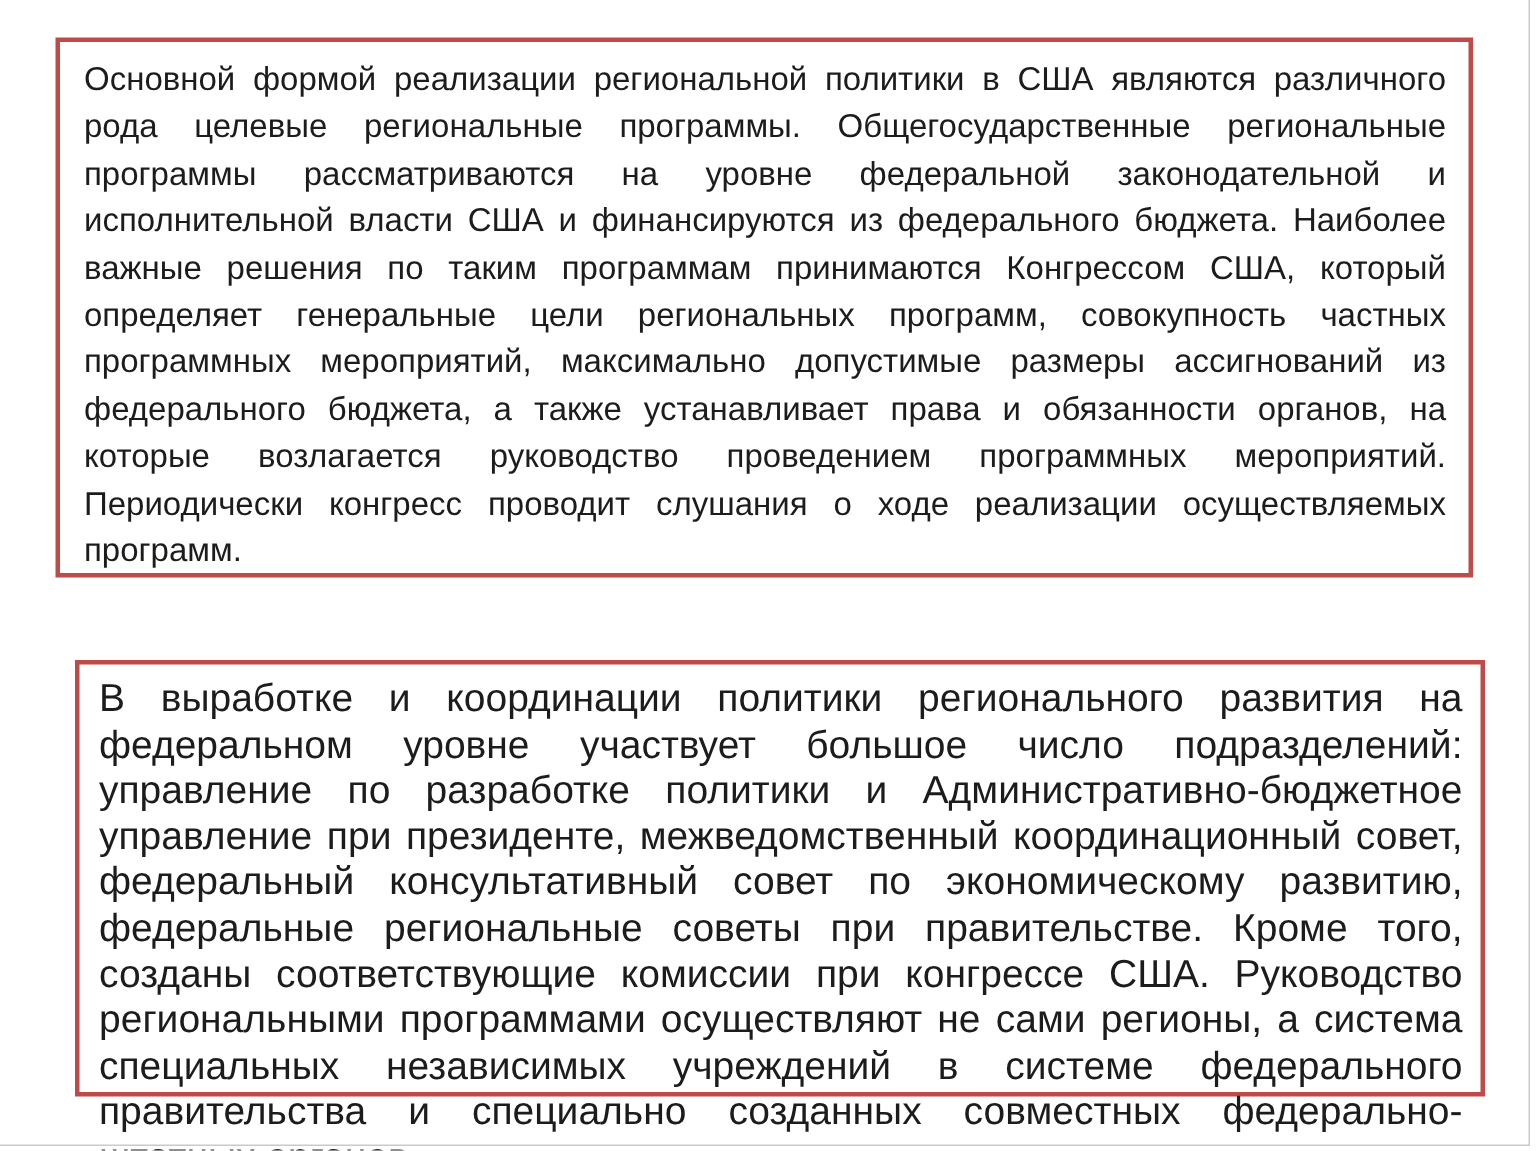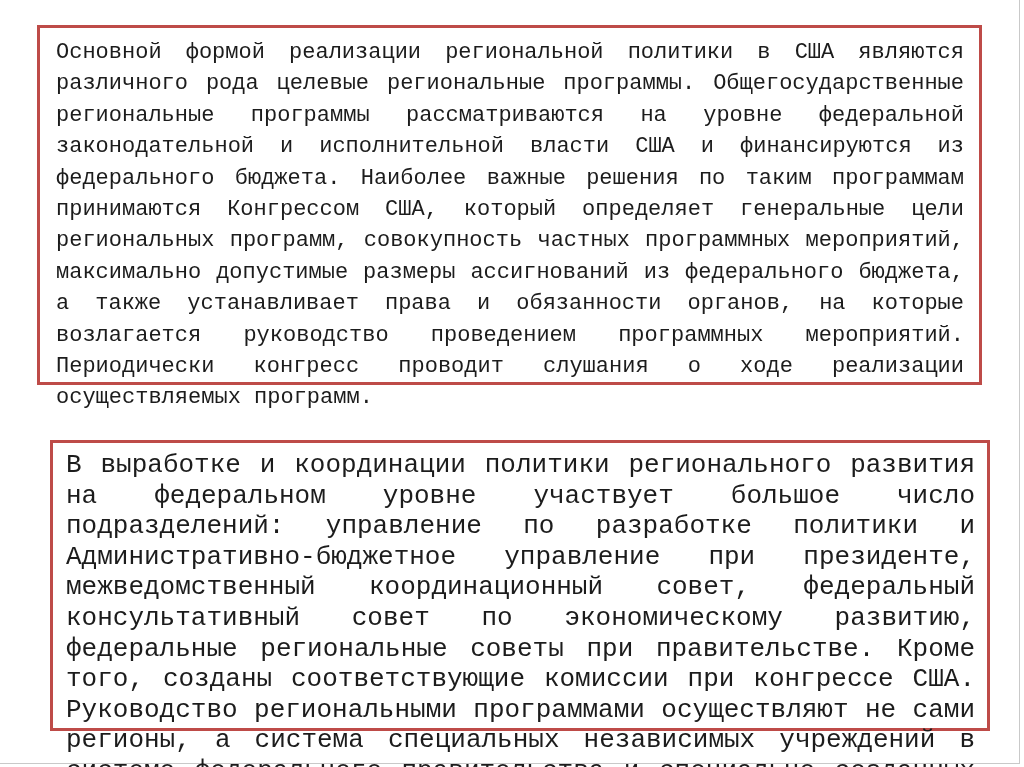--- a/index.html
+++ b/index.html
@@ -10,21 +10,21 @@
     height: 767px;
     overflow: hidden;
   }
   .slide {
     position: relative;
     width: 1019px;
     height: 763px;
     background: #ffffff;
     border-right: 1px solid #c9c9c9;
     border-bottom: 1px solid #c9c9c9;
-    font-family: Liberation Mono, monospace;
+    font-family: Liberation Sans, sans-serif;
   }
   .text-box {
     position: absolute;
     box-sizing: border-box;
     border: 3px solid #be4b48;
     background: #ffffff;
     color: #1c1c1c;
     text-align: justify;
     text-justify: inter-word;
   }

